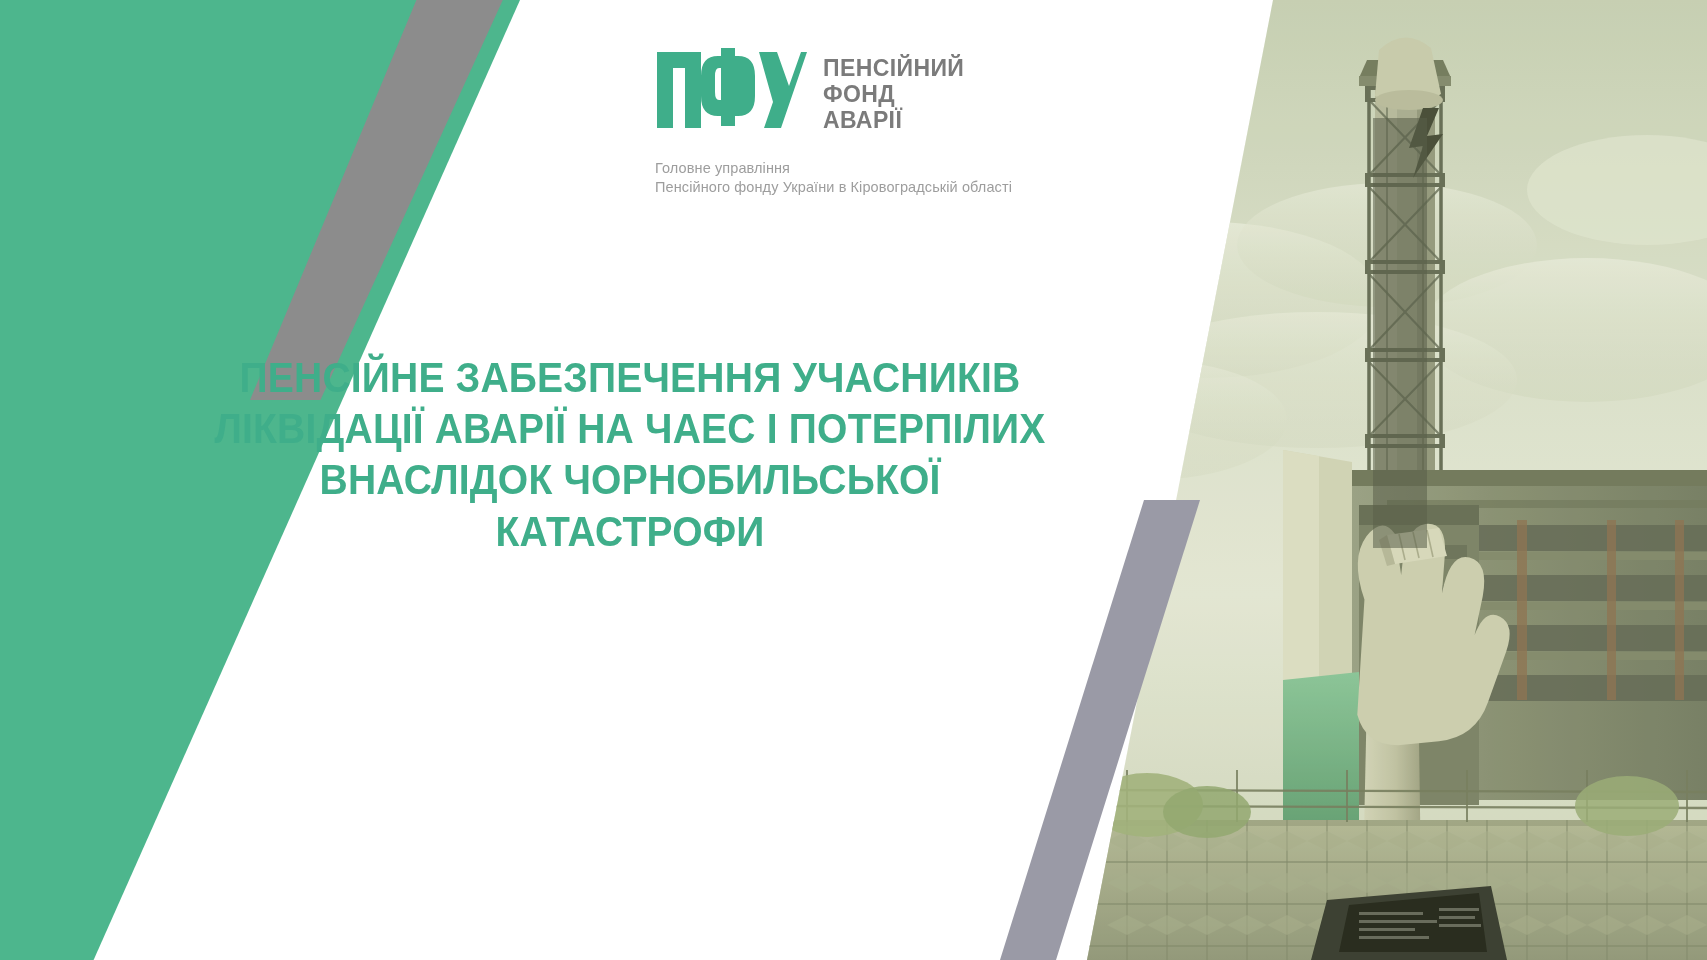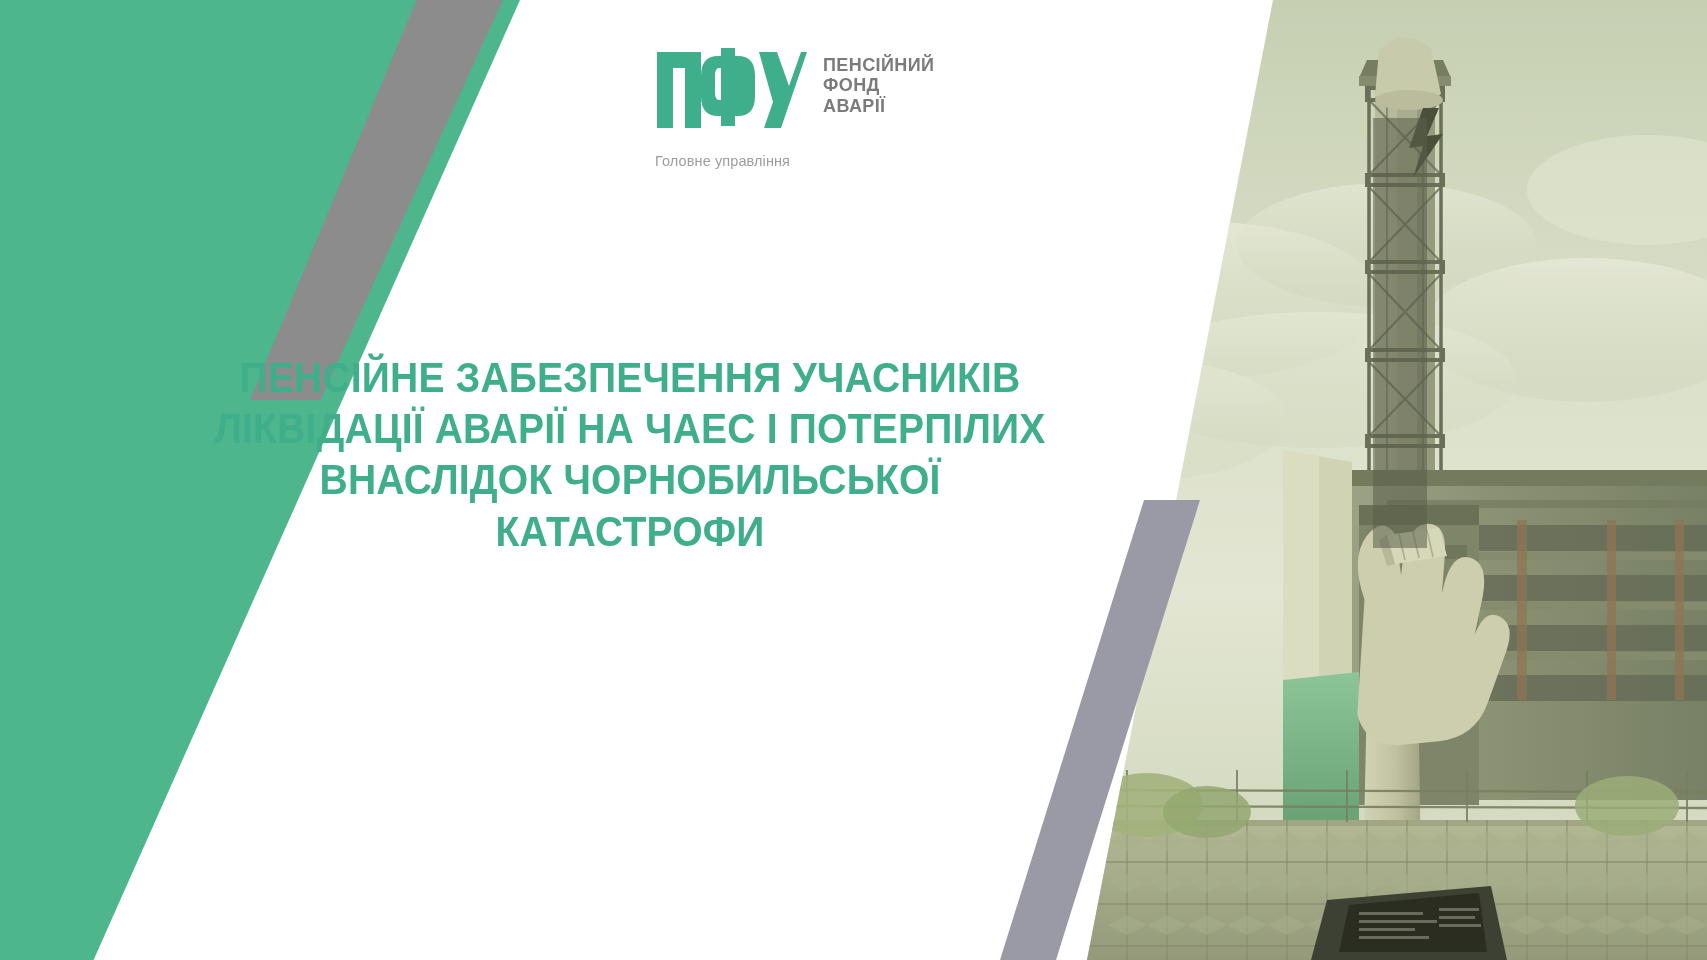--- a/index.html
+++ b/index.html
@@ -40,25 +40,25 @@
 
   
   #logo-block {
     position:absolute; left:655px; top:48px; width:345px;
   }
   #logo-row { display:flex; align-items:flex-start; gap:16px; }
   #logo-mark { flex:0 0 auto; }
   #logo-words {
     display:flex; flex-direction:column; gap:1px;
     padding-top:8px;
-    font-weight:bold; color:#7b7b7b; font-size:18px;
+    font-weight:bold; color:#7b7b7b; font-size:23px;
     letter-spacing:0.4px; line-height:1.08;
   }
   #logo-sub {
-    margin-top:16px; color:#9d9d9d;
+    margin-top:23px; color:#9d9d9d;
     font-size:14.5px; line-height:1.33; letter-spacing:0.1px;
     white-space:nowrap;
   }
 
   
   #title {
     position:absolute; left:130px; top:352px; width:1000px;
     text-align:center;
     color:#3FAE8A;
     font-weight:bold;
@@ -344,20 +344,21 @@
         </svg>
       </div>
       <div id="logo-words">
         <span>ПЕНСІЙНИЙ</span>
         <span>ФОНД</span>
         <span>АВАРІЇ</span>
       </div>
     </div>
     <div id="logo-sub">
       <div>Головне управління</div>
+      <div>Пенсійного фонду України в Кіровоградській області</div>
     </div>
   </div>
 
   <div id="title">
     <span class="tline">ПЕНСІЙНЕ ЗАБЕЗПЕЧЕННЯ УЧАСНИКІВ</span>
     <span class="tline">ЛІКВІДАЦІЇ АВАРІЇ НА ЧАЕС І ПОТЕРПІЛИХ</span>
     <span class="tline">ВНАСЛІДОК ЧОРНОБИЛЬСЬКОЇ</span>
     <span class="tline">КАТАСТРОФИ</span>
   </div>
 

